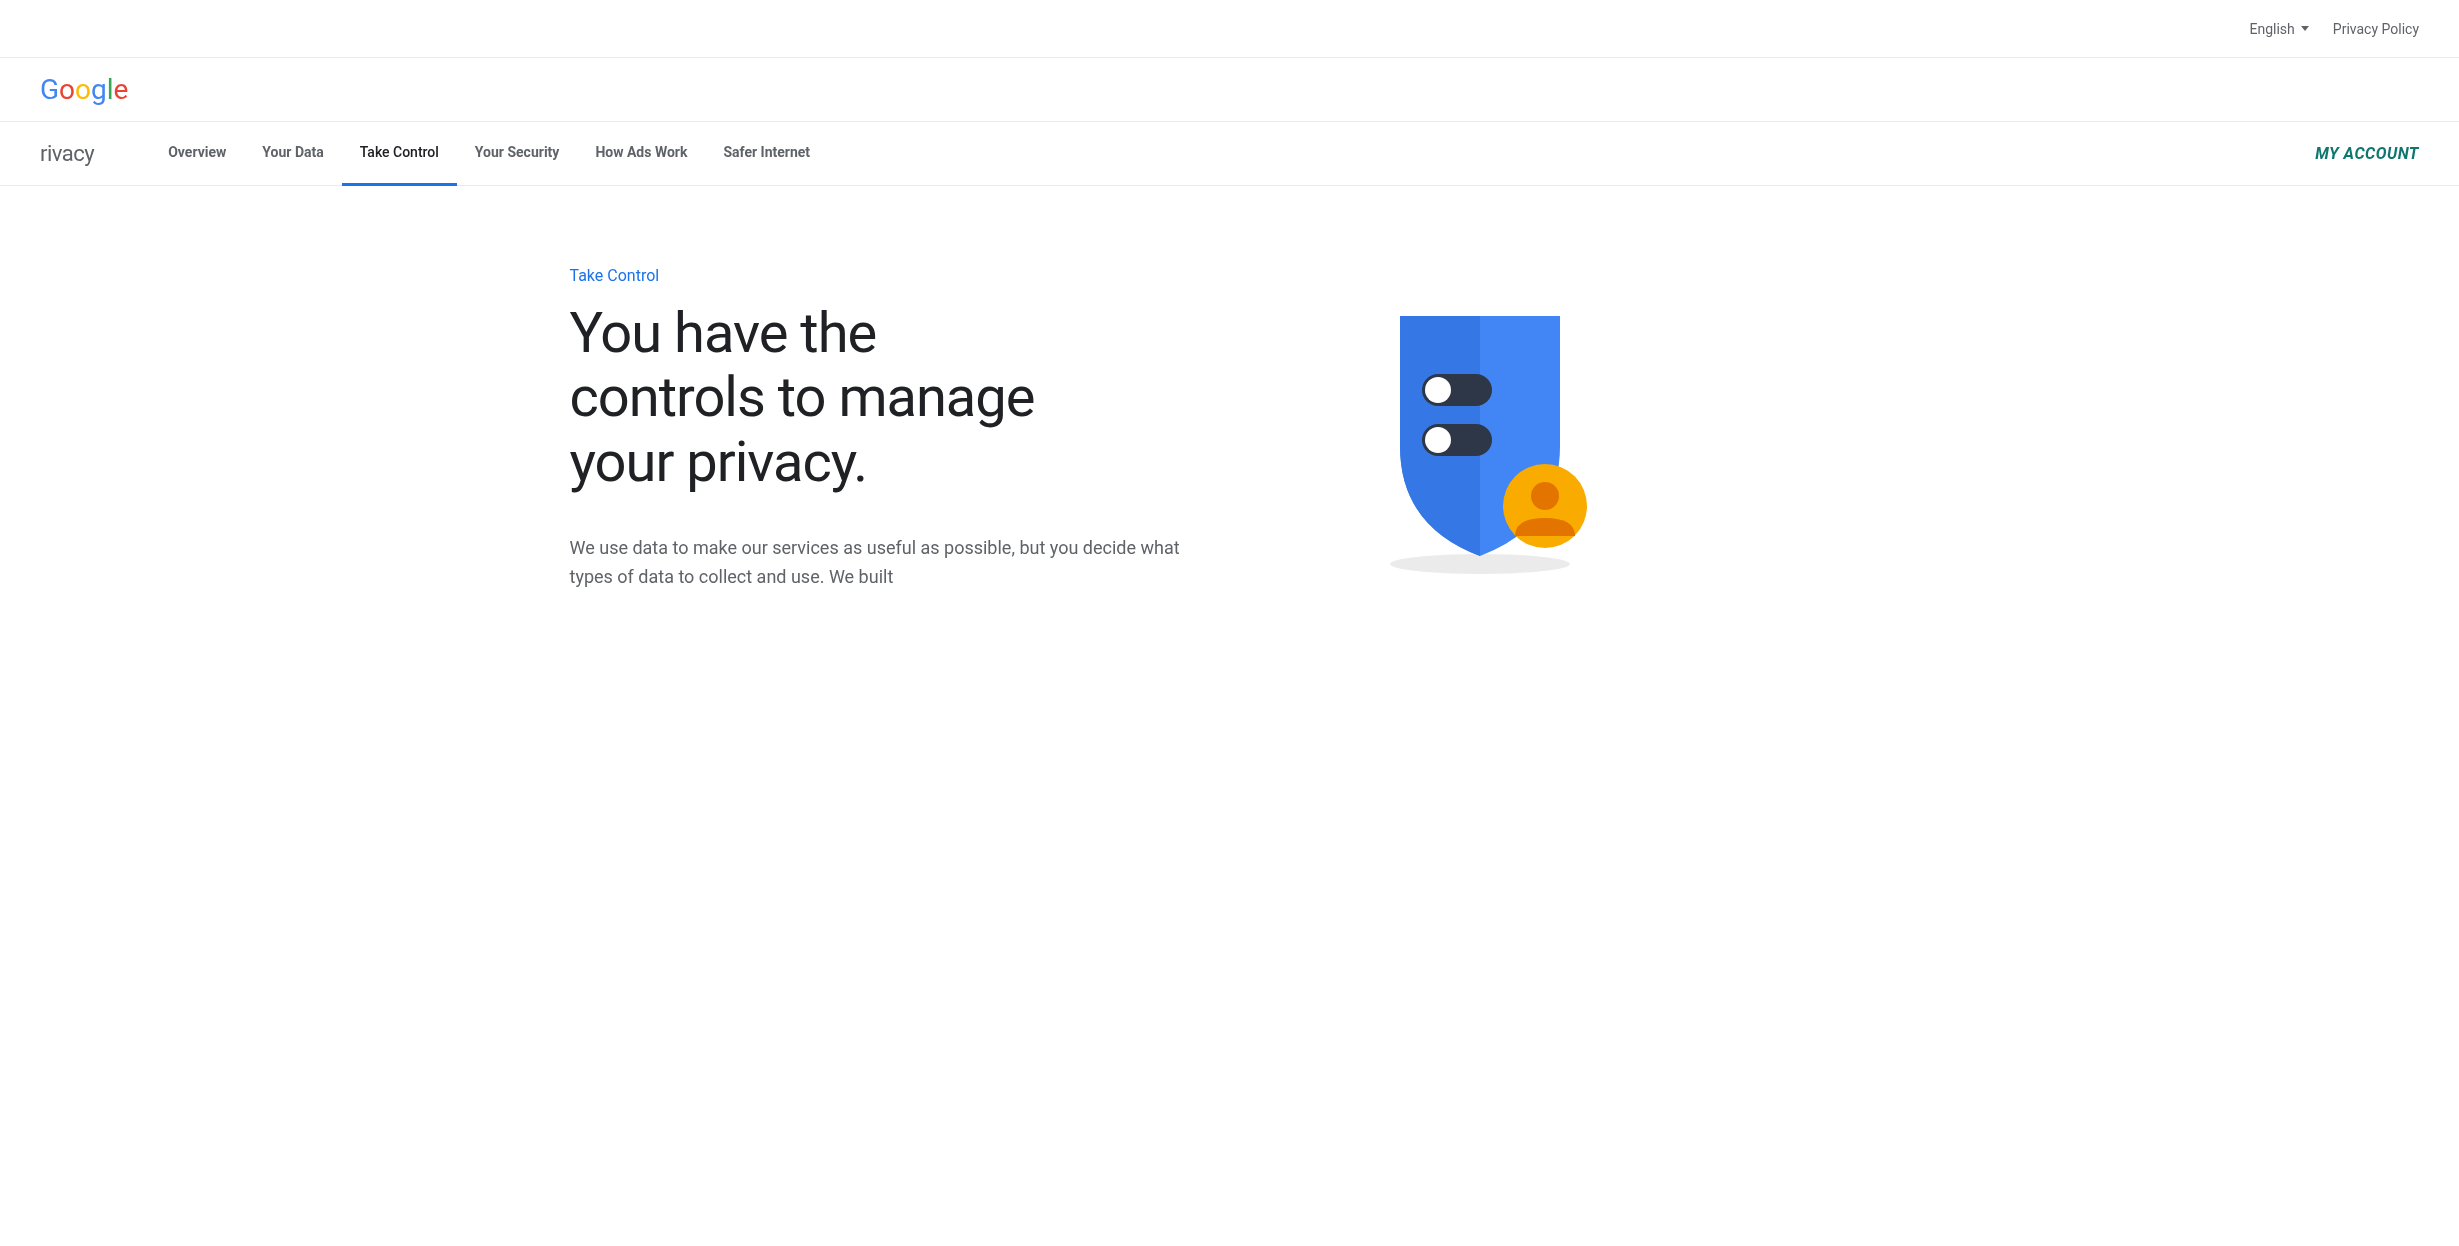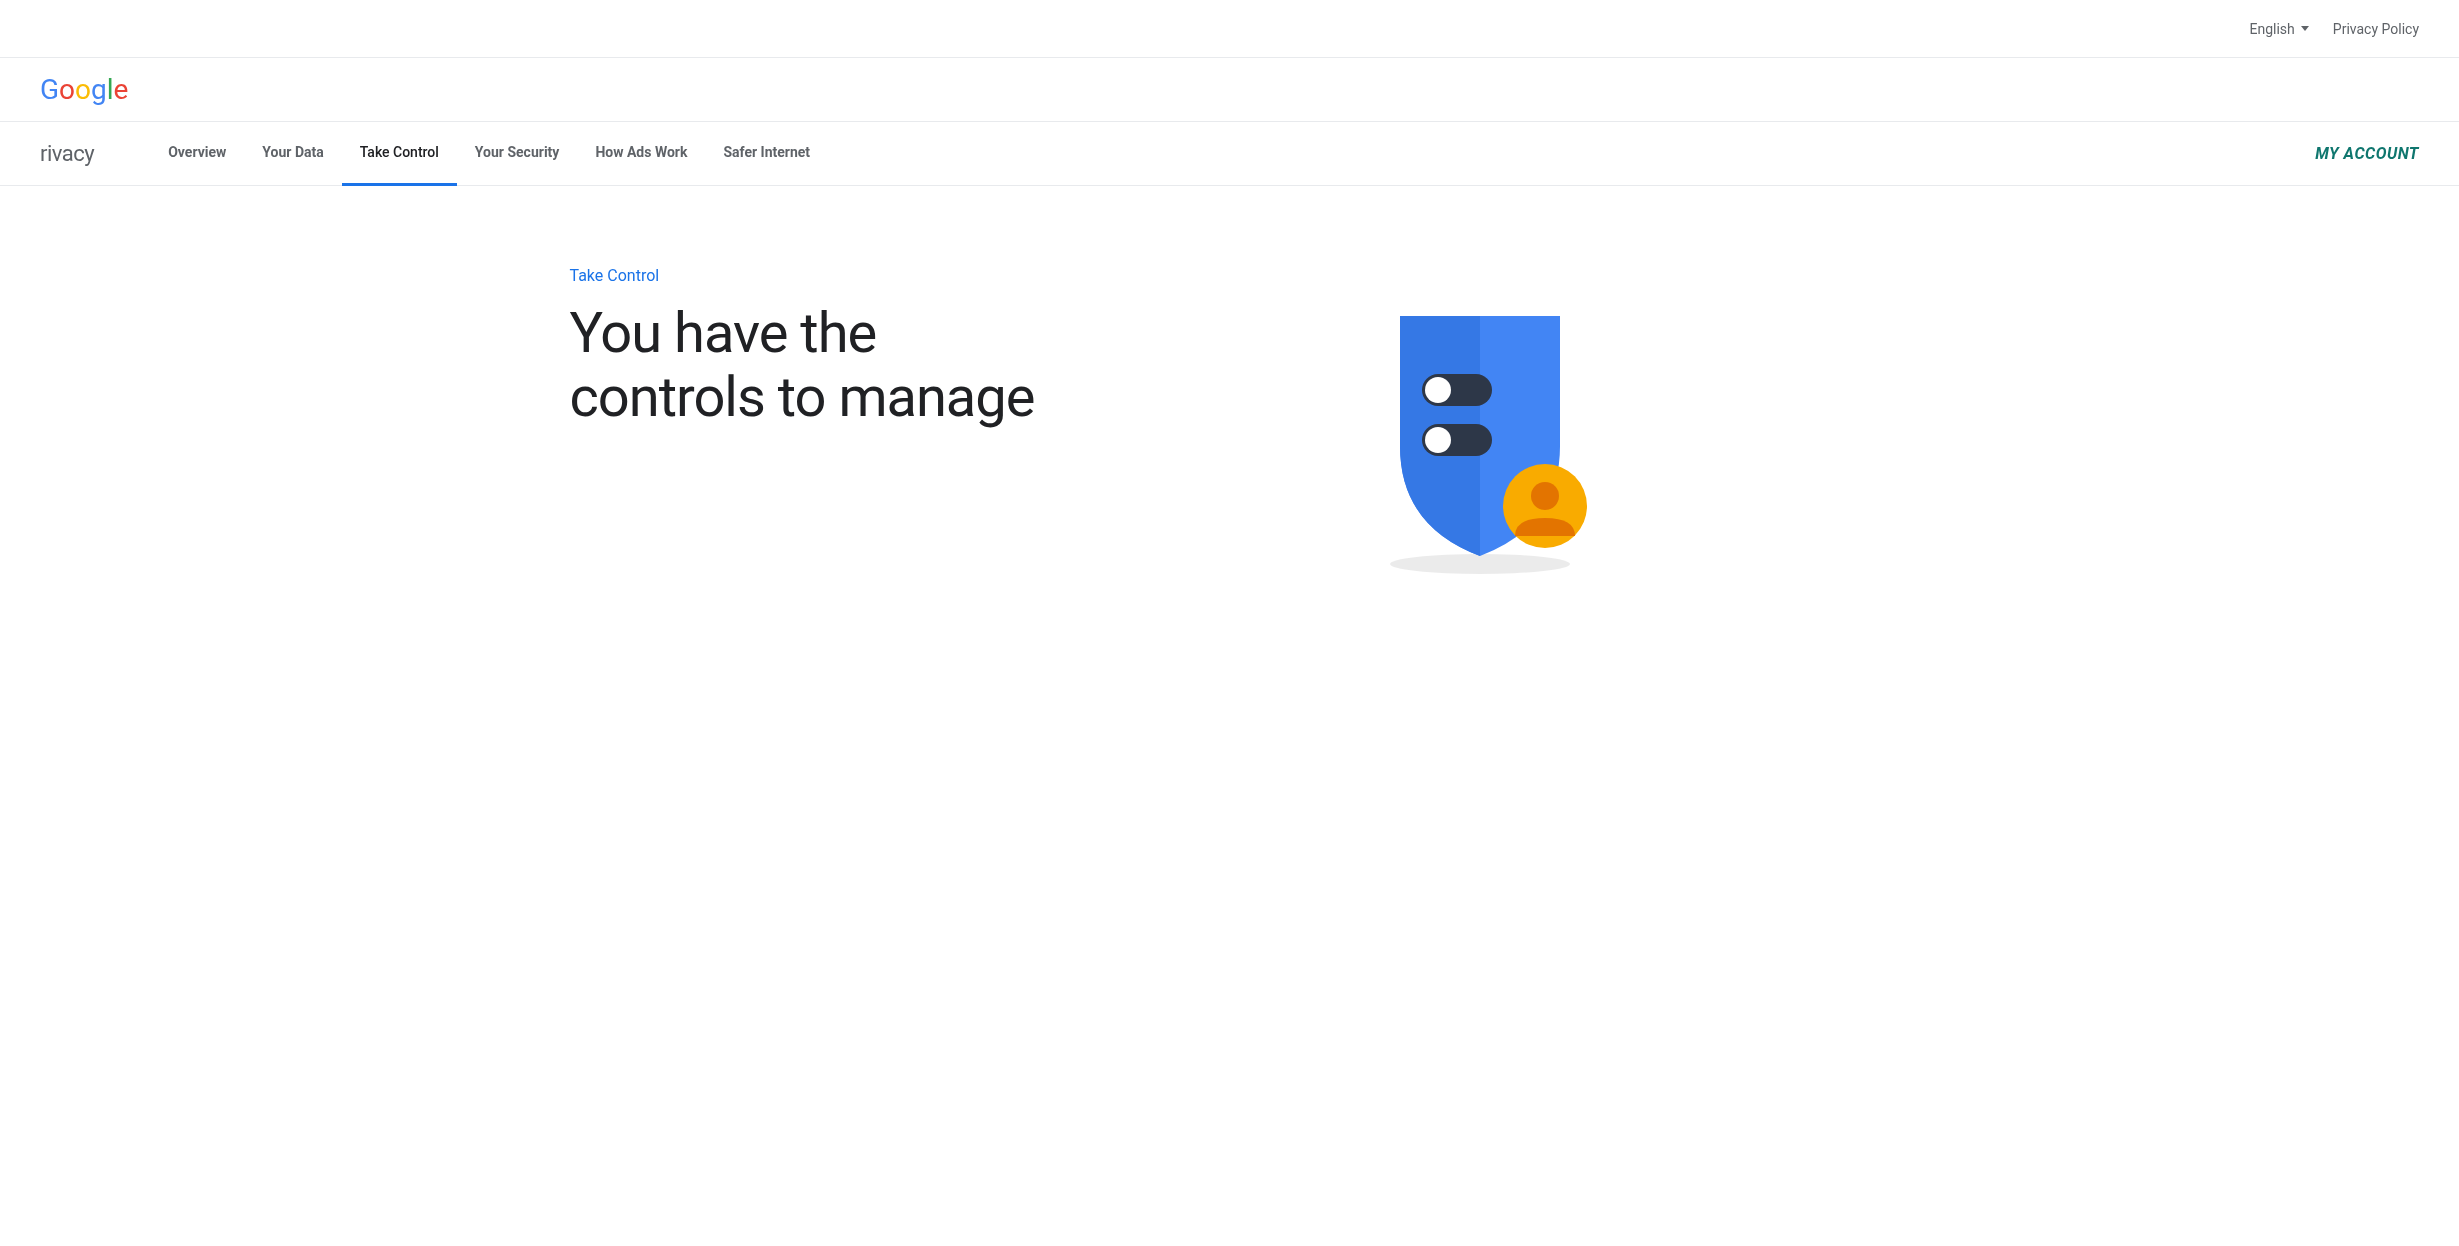--- a/index.html
+++ b/index.html
@@ -197,21 +197,23 @@
   </nav>
   <a class="my-account-link">MY ACCOUNT</a>
 </div>
 
 <section class="hero-section">
   <div class="hero-content">
     <div class="hero-label">Take Control</div>
     <h1 class="hero-heading">
       <span>You have the</span><br>
       <span>controls to manage</span><br>
+      <span>your privacy.</span>
     </h1>
+    <p class="hero-body">We use data to make our services as useful as possible, but you decide what types of data to collect and use. We built</p>
   </div>
 
   <div class="hero-illustration">
     <div class="shield-container">
       <svg width="280" height="300" viewBox="0 0 280 300" xmlns="http://www.w3.org/2000/svg">
 
         <ellipse cx="130" cy="278" rx="90" ry="10" fill="rgba(0,0,0,0.08)"></ellipse>
 
         <path d="M 50 30 L 210 30 L 210 160 Q 210 240 130 270 Q 50 240 50 160 Z" fill="#4285F4"></path>
 

